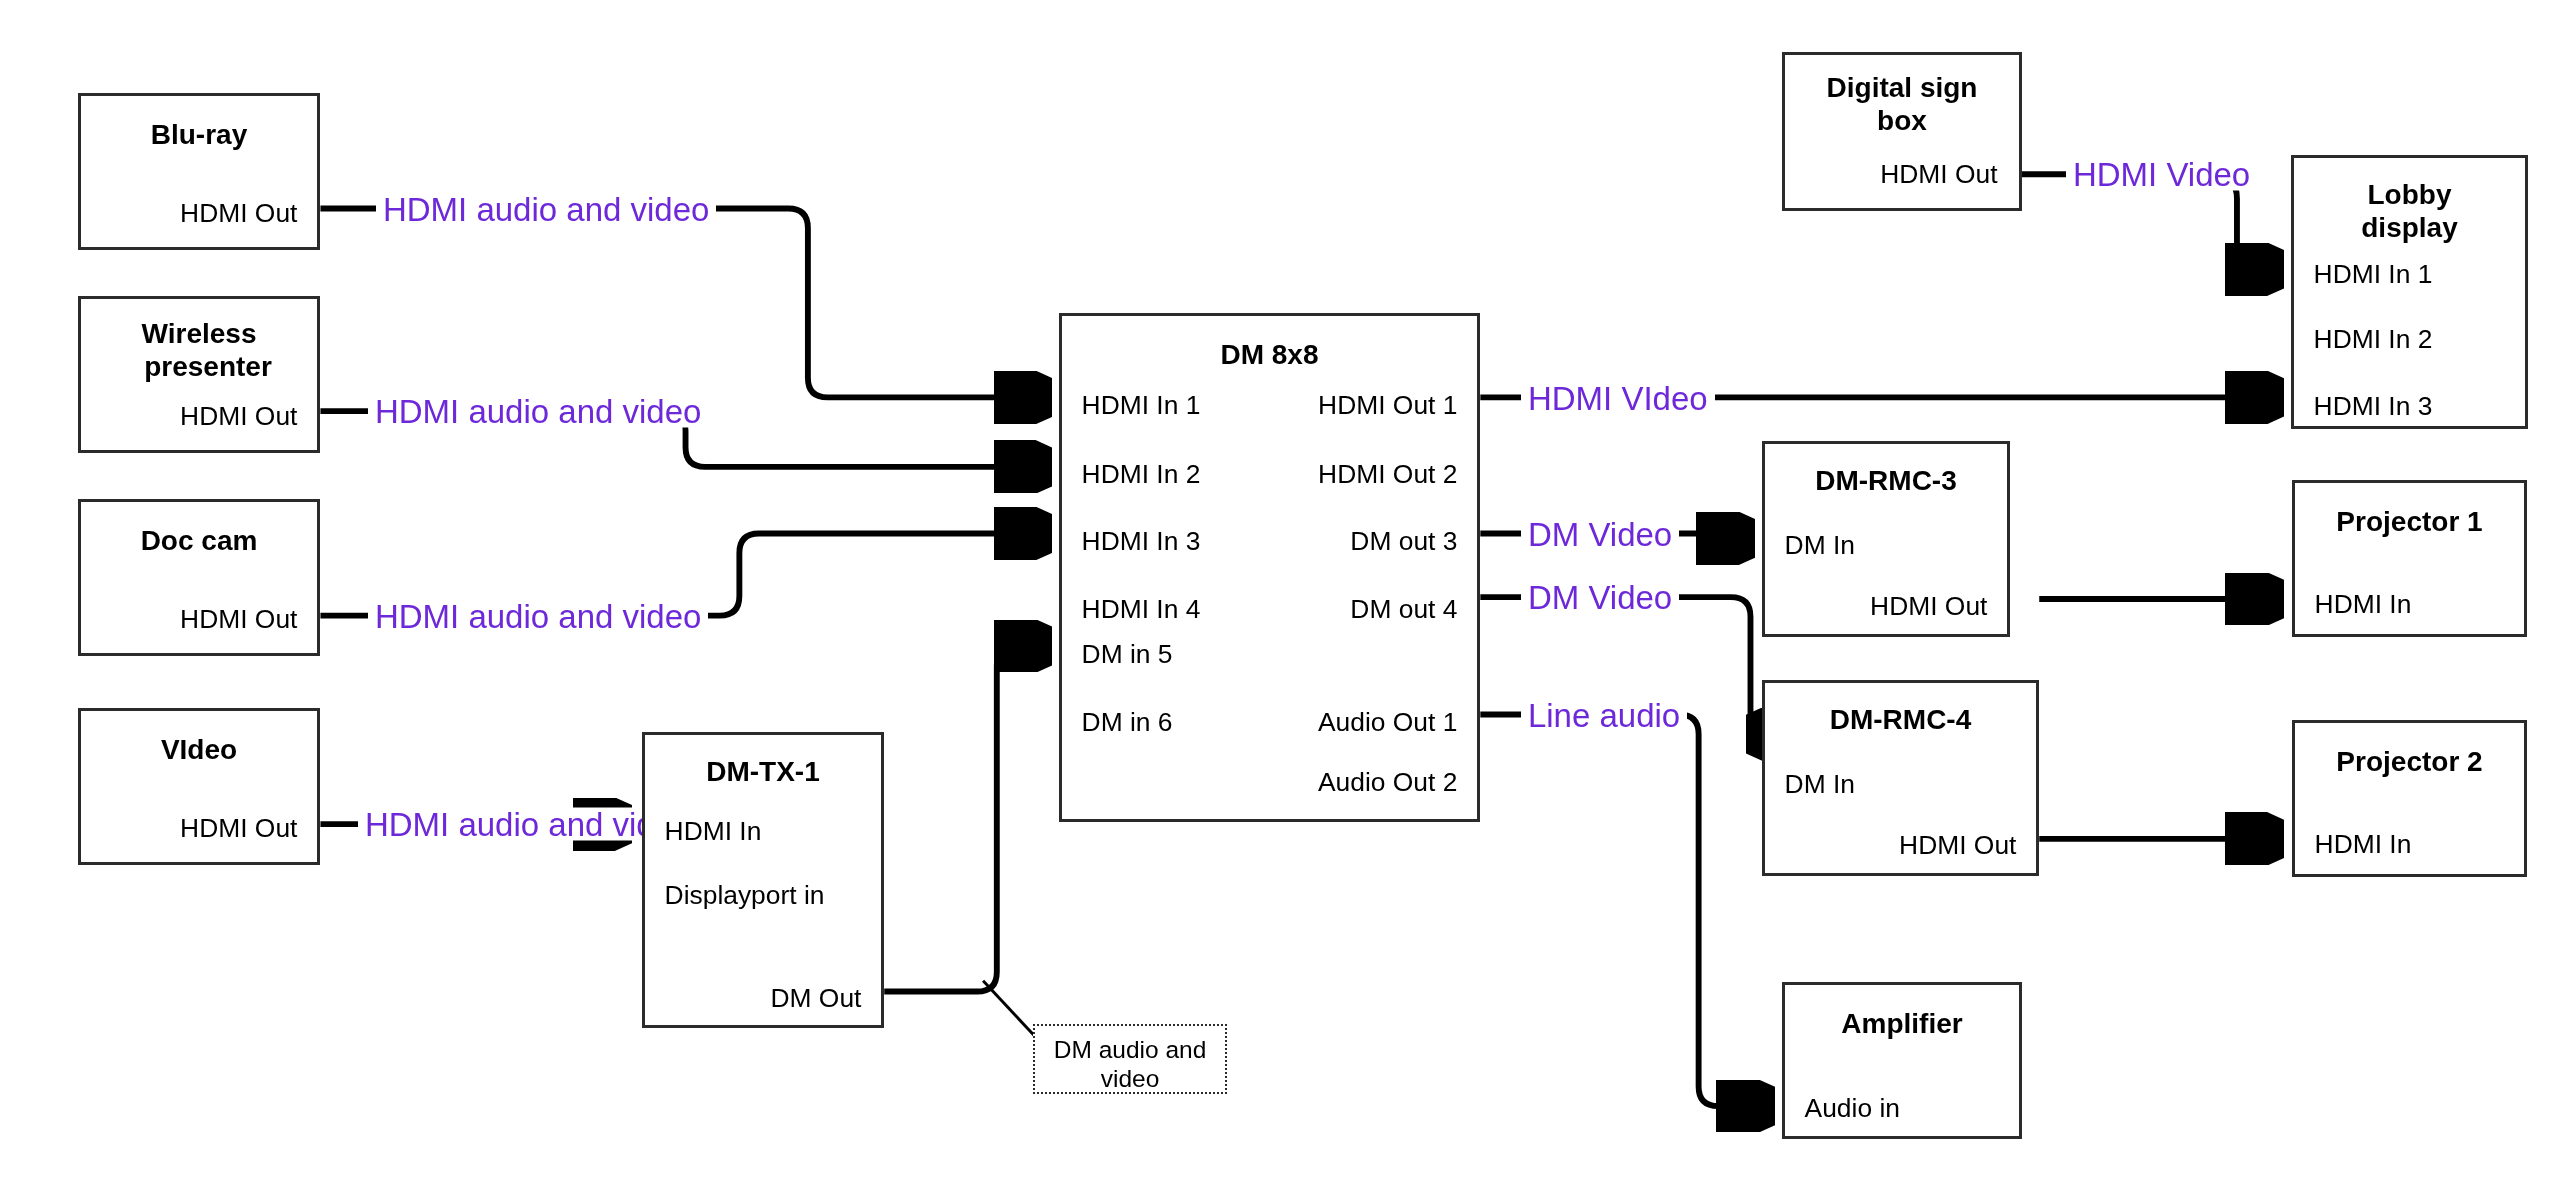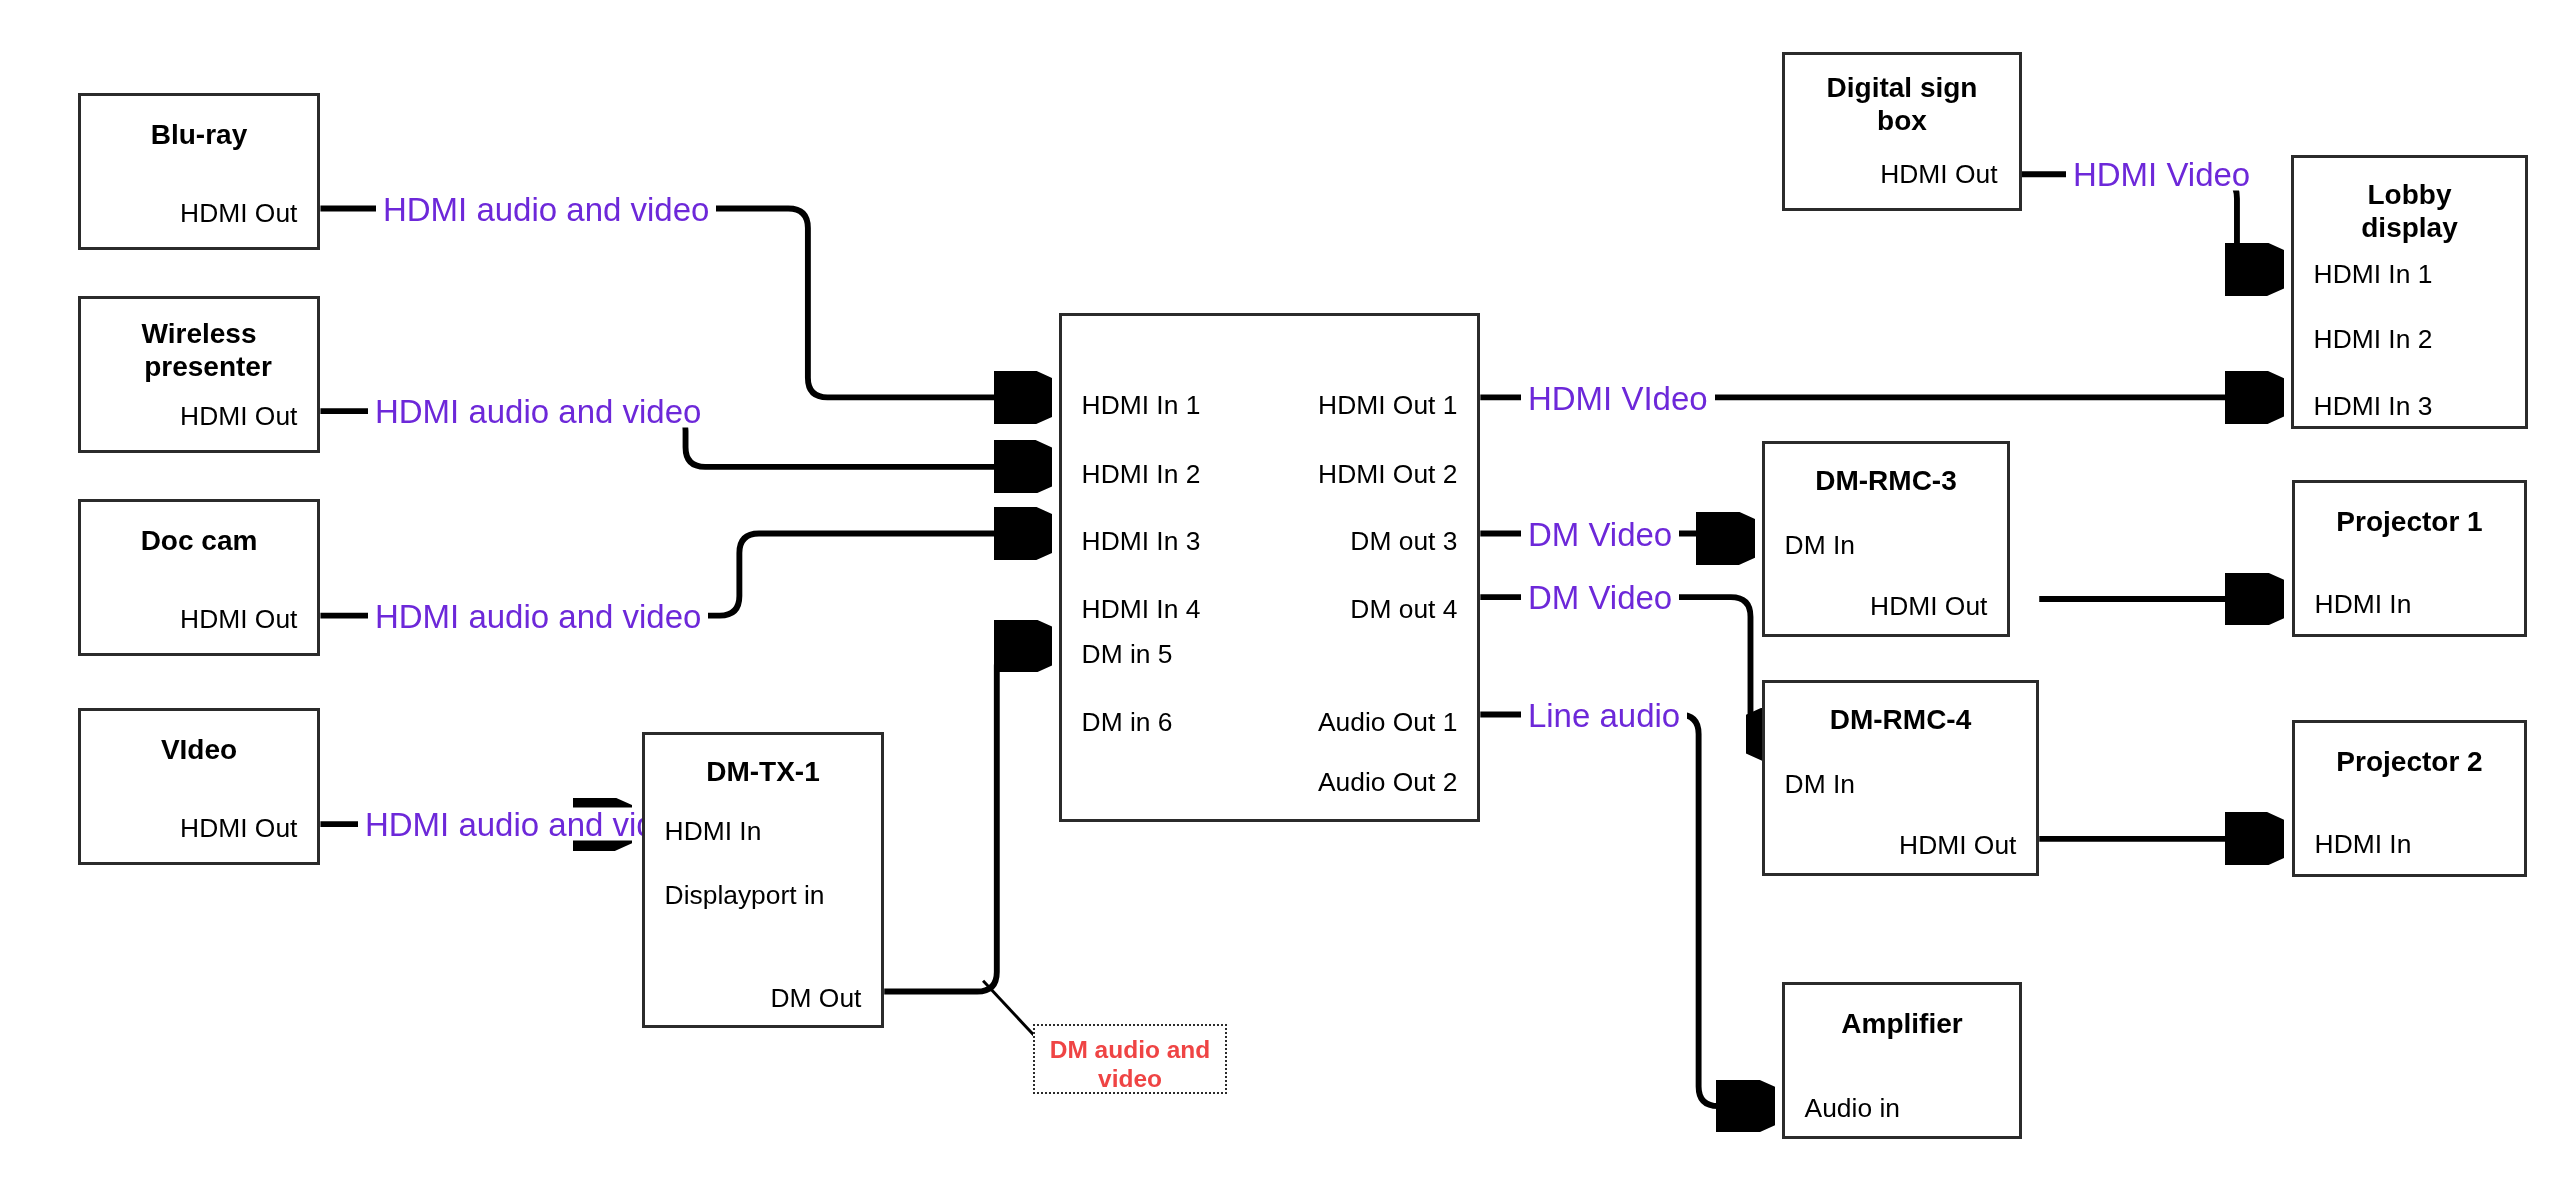--- a/index.html
+++ b/index.html
@@ -43,26 +43,25 @@
   .port.left  { left: 19.6px; text-align: left; }
   .port.right { right: 19.6px; text-align: right; }
   .port.rightpad { right: 21.5px; text-align: right; }
 
   .annot {
     position: absolute;
     box-sizing: border-box;
     border: 2.9px dotted #2b2b2b;
     background: #ffffff;
     font-size: 24.5px;
-    color: #ef4444;
+    color: #000000;
     text-align: center;
     line-height: 1.18;
     padding-top: 9.8px;
     z-index: 6;
-    font-weight: bold;
   }
 
   .edge-label {
     position: absolute;
     font-size: 33px;
     color: #6d28d9;
     background: #ffffff;
     white-space: nowrap;
     padding: 0 6.9px;
     line-height: 1;
@@ -150,20 +149,21 @@
   </div>
 
   <div class="node" style="left:642px; top:732px; width:242px; height:296px;">
     <div class="title" style="top:19.6px;">DM-TX-1</div>
     <div class="port left" style="top:83px;">HDMI In</div>
     <div class="port left" style="top:147px;">Displayport in</div>
     <div class="port right" style="top:250px;">DM Out</div>
   </div>
 
   <div class="node" style="left:1059px; top:313px; width:421px; height:509px;">
+    <div class="title" style="top:21.5px;">DM 8x8</div>
 
     <div class="port left" style="top:76px;">HDMI In 1</div>
     <div class="port left" style="top:145px;">HDMI In 2</div>
     <div class="port left" style="top:212px;">HDMI In 3</div>
     <div class="port left" style="top:280px;">HDMI In 4</div>
     <div class="port left" style="top:325px;">DM in 5</div>
     <div class="port left" style="top:393px;">DM in 6</div>
 
     <div class="port right" style="top:76px;">HDMI Out 1</div>
     <div class="port right" style="top:145px;">HDMI Out 2</div>

